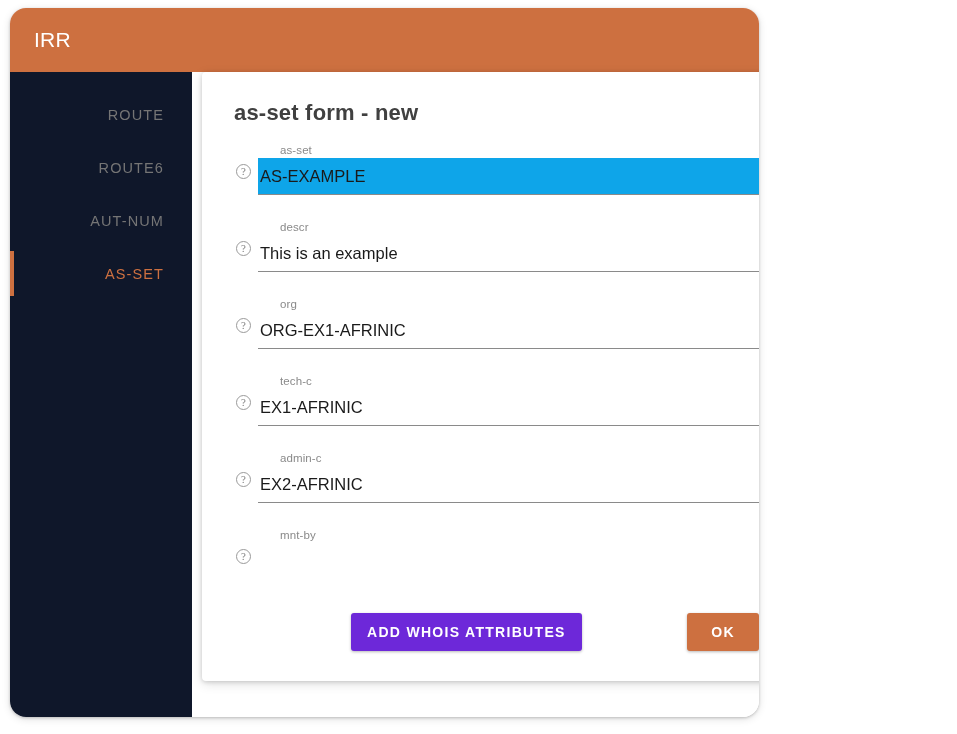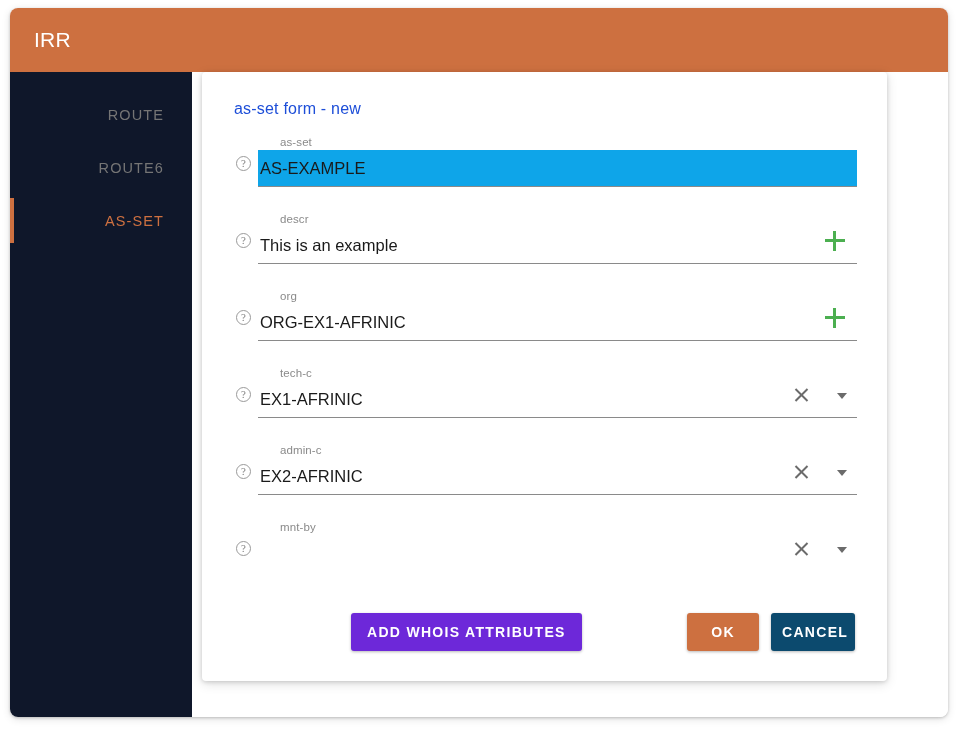--- a/index.html
+++ b/index.html
@@ -7,23 +7,23 @@
     margin: 0; padding: 0;
     width: 957px; height: 734px;
     background: #ffffff;
     font-family: "Liberation Sans", sans-serif;
     overflow: hidden;
   }
 
   #app {
     position: absolute;
     left: 10px; top: 8px;
-    width: 938px; height: 709px;
+    width: 749px; height: 709px;
     background: #ffffff;
-    border-radius: 8px;
+    border-radius: 16px;
     box-shadow: 0 1px 3px rgba(0,0,0,0.20), 0 2px 8px rgba(0,0,0,0.12);
     overflow: hidden;
   }
 
   
   .appbar {
     height: 64px;
     background: #CD7040;
     display: flex;
     align-items: center;
@@ -82,23 +82,23 @@
   .card {
     position: absolute;
     left: 10px; top: 0px;
     width: 685px; height: 609px;
     background: #ffffff;
     border-radius: 4px;
     box-shadow: 0 1px 4px rgba(0,0,0,0.16), 0 3px 12px rgba(0,0,0,0.12);
     padding: 28px 32px 0 32px;
   }
   .card-title {
-    font-size: 16px;
-    font-weight: normal;
-    color: #1d4ed8;
+    font-size: 22px;
+    font-weight: bold;
+    color: #404040;
     letter-spacing: 0.2px;
     margin: 0 0 6px 0;
   }
 
   
   .fields { margin-top: 10px; }
 
   .field {
     position: relative;
     height: 77px;
@@ -226,20 +226,23 @@
 
   <div class="body-area">
 
     <nav class="sidebar" id="sidebar">
         <div class="nav-item">
           <span>ROUTE</span>
         </div>
         <div class="nav-item">
           <span>ROUTE6</span>
         </div>
+        <div class="nav-item">
+          <span>AUT-NUM</span>
+        </div>
         <div class="nav-item active">
           <span>AS-SET</span>
         </div>
       </nav>
 
     <div class="content">
       <div class="card">
 
         <h2 class="card-title">as-set form - new</h2>
 

